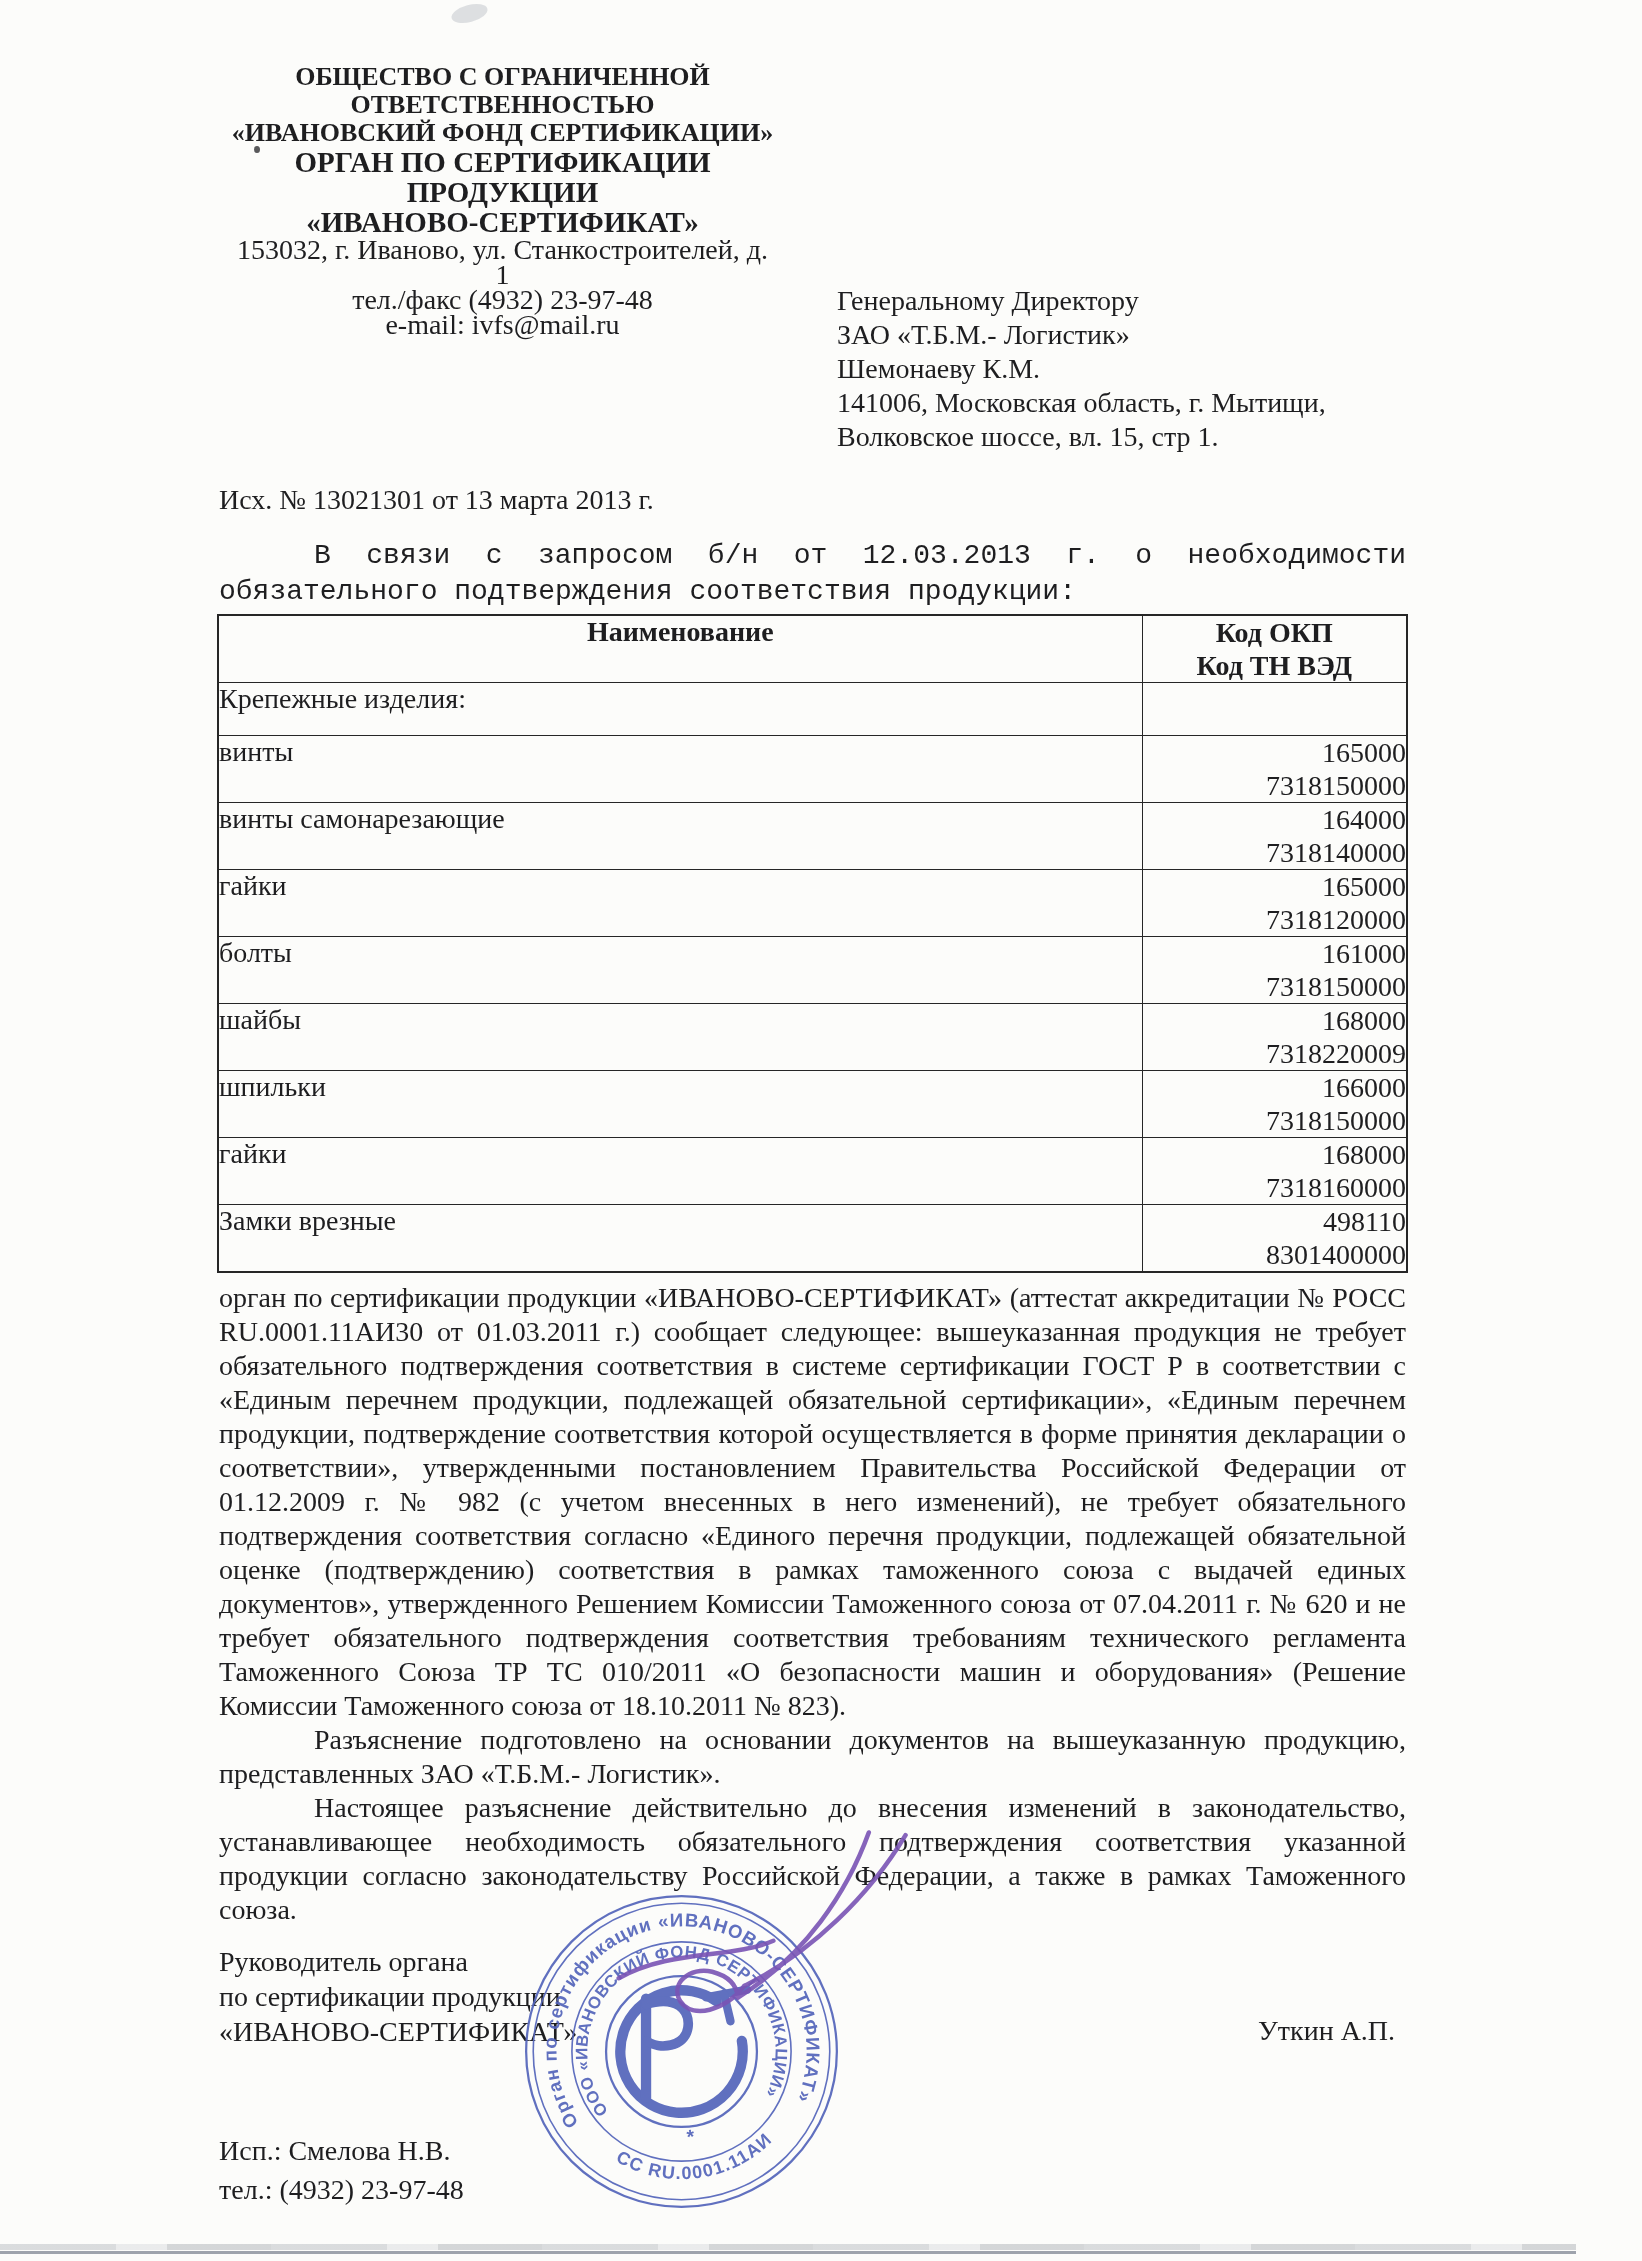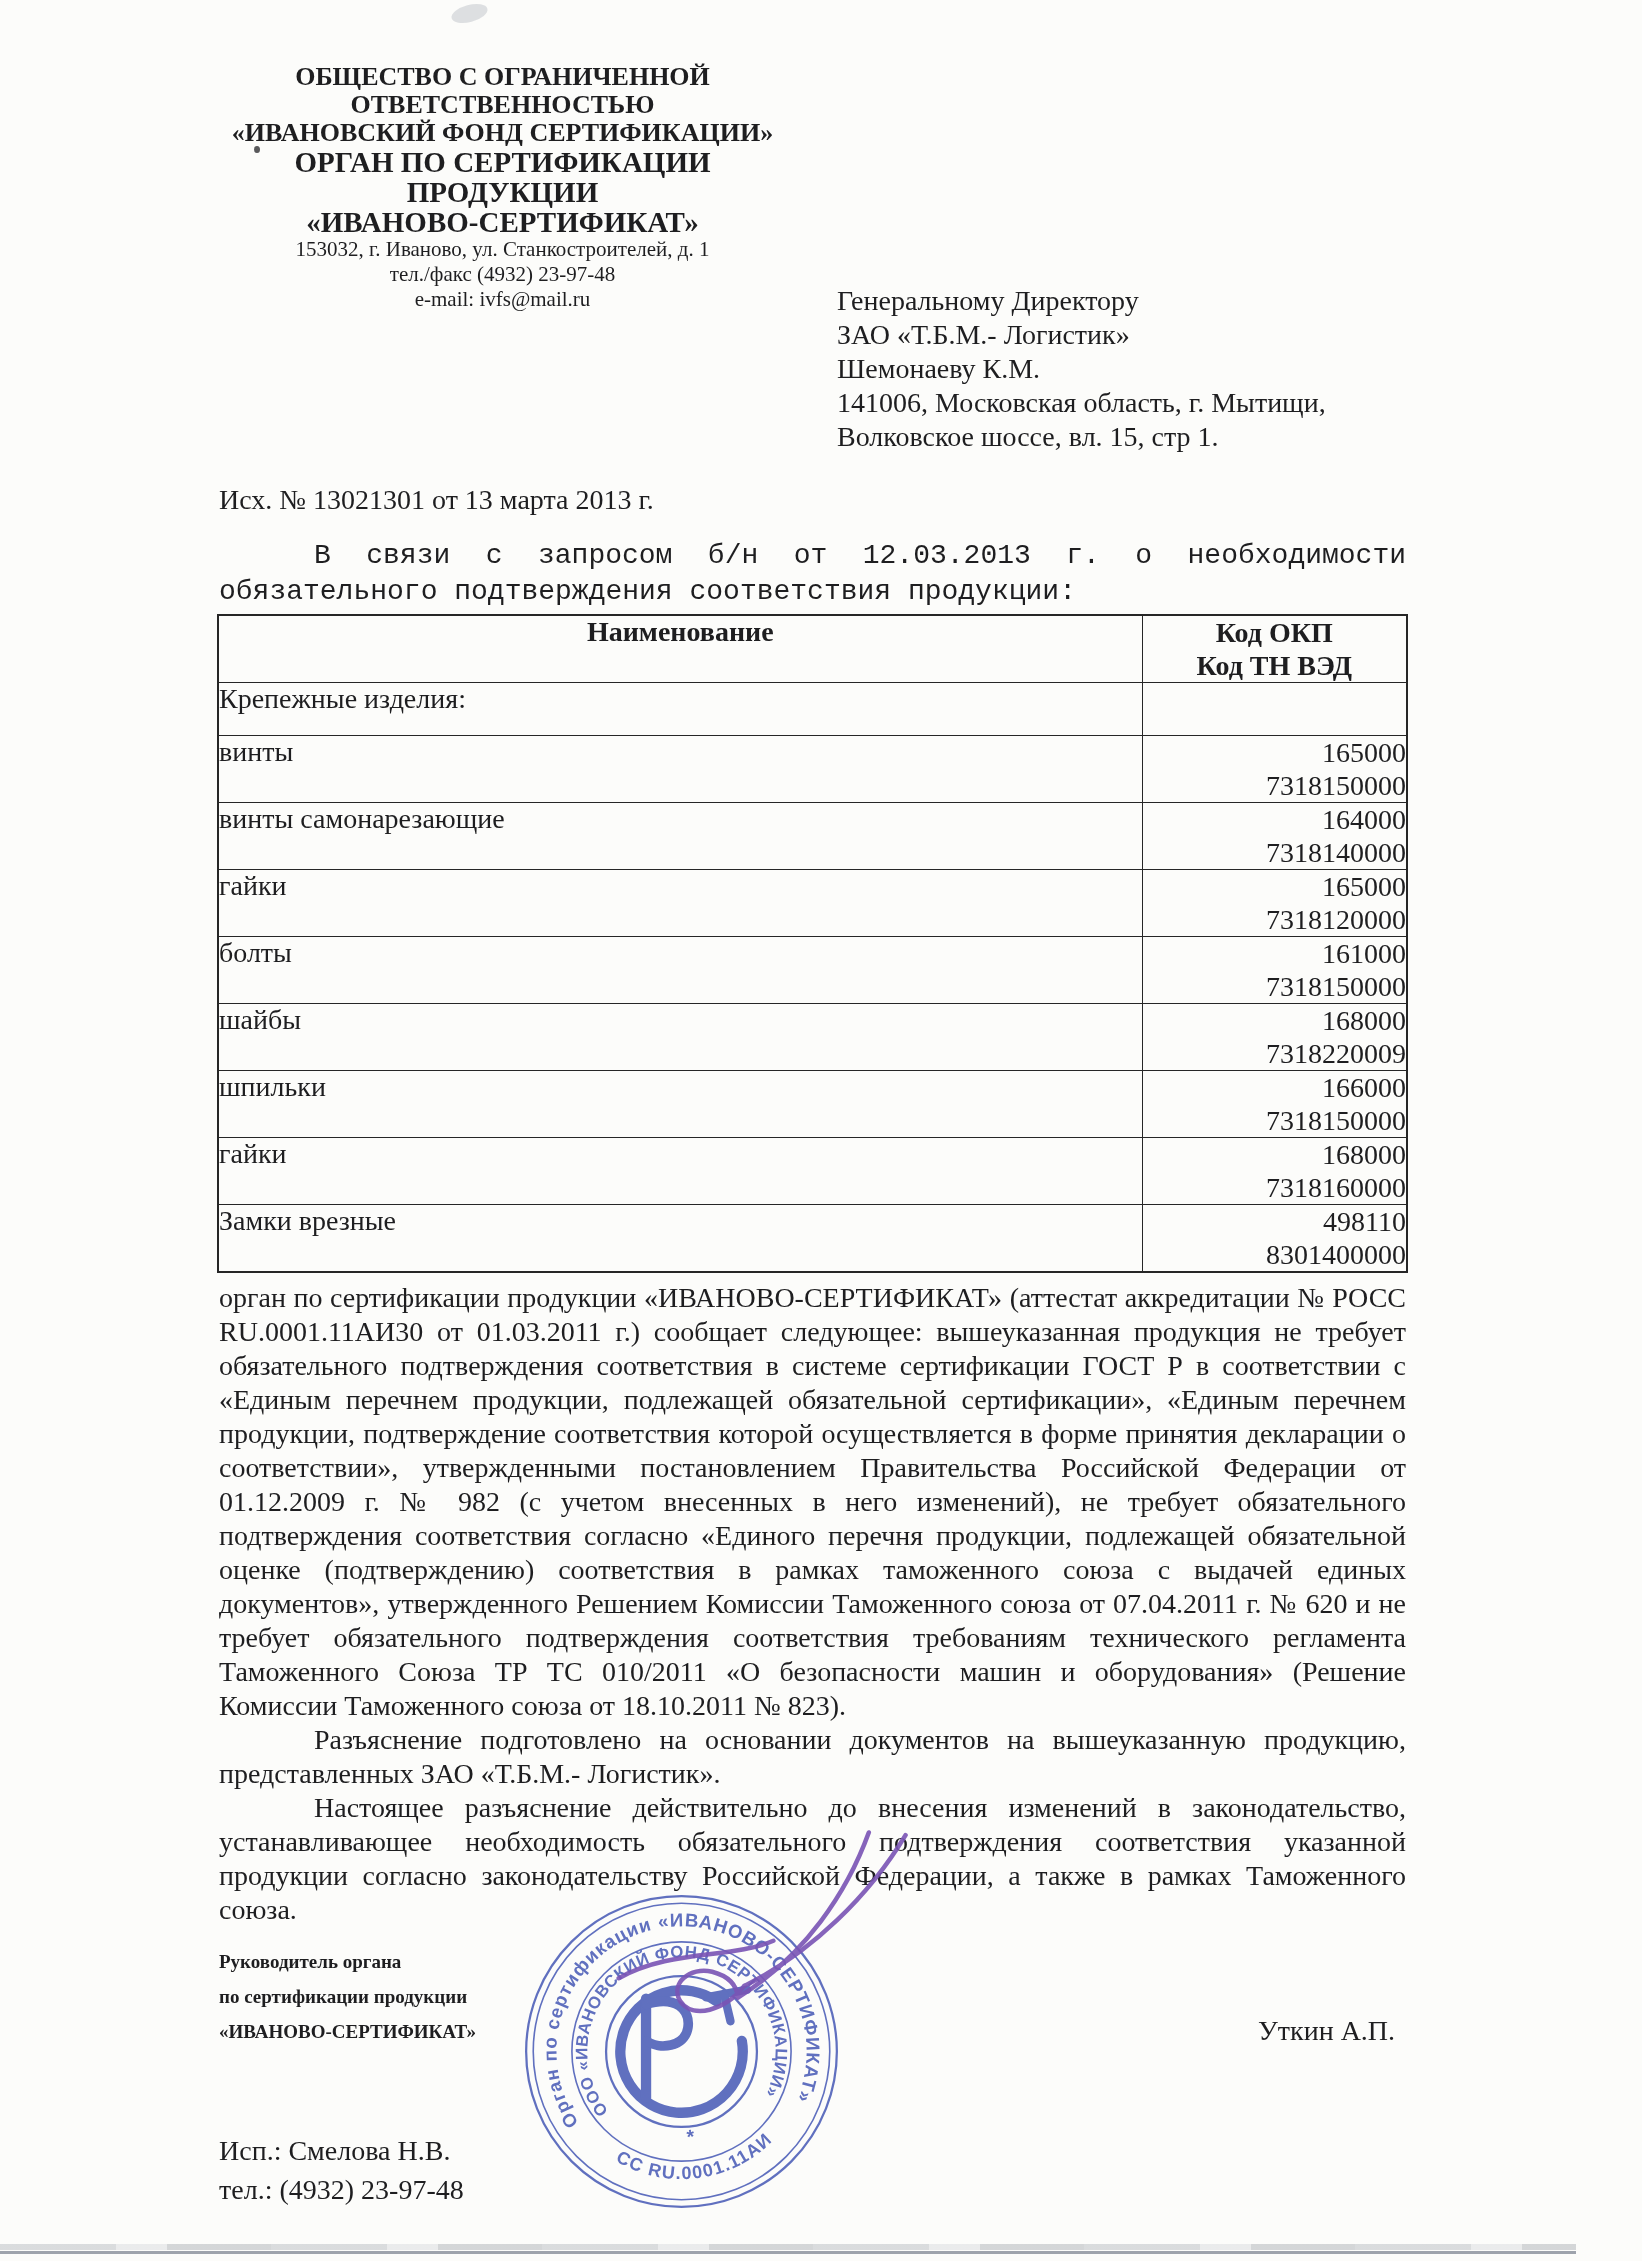--- a/index.html
+++ b/index.html
@@ -4,21 +4,21 @@
 <style>
   html,body{margin:0;padding:0;}
   body{background:#fbfbf9;width:1643px;height:2261px;position:relative;overflow:hidden;
        font-family:"Liberation Serif","DejaVu Serif",serif;color:#1e1e20;}
   #page{position:absolute;left:0;top:0;width:1643px;height:2261px;background:#fcfcfa;}
   .abs{position:absolute;}
   
   .letterhead{left:227px;top:63px;width:551px;text-align:center;}
   .lh-bold-sm{font-weight:bold;font-size:26px;line-height:28px;}
   .lh-bold-lg{font-weight:bold;font-size:29px;line-height:30px;}
-  .lh-addr{font-size:21px;line-height:25px;}
+  .lh-addr{font-size:28px;line-height:25px;}
   
   .recipient{left:837px;top:284px;width:580px;font-size:28px;line-height:34px;}
   
   .refline{left:219px;top:484px;font-size:28px;}
   
   .intro{left:219px;top:538px;width:1187px;font-size:28px;line-height:36px;
          text-align:justify;text-indent:95px;font-family:Liberation Mono, monospace;}
   
   .doc-table{left:217px;top:614px;border-collapse:collapse;table-layout:fixed;}
   .doc-table td,.doc-table th{border:1.9px solid #262626;vertical-align:top;
@@ -29,21 +29,21 @@
   .th-name{height:64px;text-align:center;vertical-align:middle;font-weight:bold;font-size:28px;margin-top:32px;}
   .th-code{text-align:center;vertical-align:middle;font-weight:bold;font-size:28px;line-height:33px;}
   .group-cell{height:52px;padding:9px 0 0 11.6px;}
   .name-cell{height:66px;padding:7.7px 0 0 11.6px;}
   .code-cell{text-align:right;padding-top:6.4px;line-height:33px;}
   
   .bodytext{left:219px;top:1281px;width:1187px;font-size:28px;line-height:34px;text-align:justify;}
   .bodytext p{margin:0;}
   .bodytext p.indent{text-indent:95px;}
   
-  .sig-role{left:219px;top:1944px;font-size:19px;line-height:35px;font-weight:bold;}
+  .sig-role{left:219px;top:1944px;font-size:28px;line-height:35px;}
   .sig-name{left:1258px;top:2015px;font-size:28px;}
   .executor{left:219px;top:2131px;font-size:28px;line-height:39px;}
   
   .scan-line{left:0;top:2251px;width:1576px;height:2.6px;background:#8d939d;opacity:.85;}
   .scan-band{left:0;top:2244px;width:1576px;height:6.4px;
      background:repeating-linear-gradient(90deg,#9aa0a8 0 116px,#c9ccd2 116px 167px,#8a9098 167px 271px);
      opacity:.35;}
   .smudge{left:451px;top:5.2px;width:37px;height:17px;border-radius:50%;background:#b9bdc4;opacity:.45;
      transform:rotate(-15deg);}
   .dot{left:254px;top:146px;width:5.8px;height:7px;border-radius:50%;background:#2f2f33;opacity:.8;}

